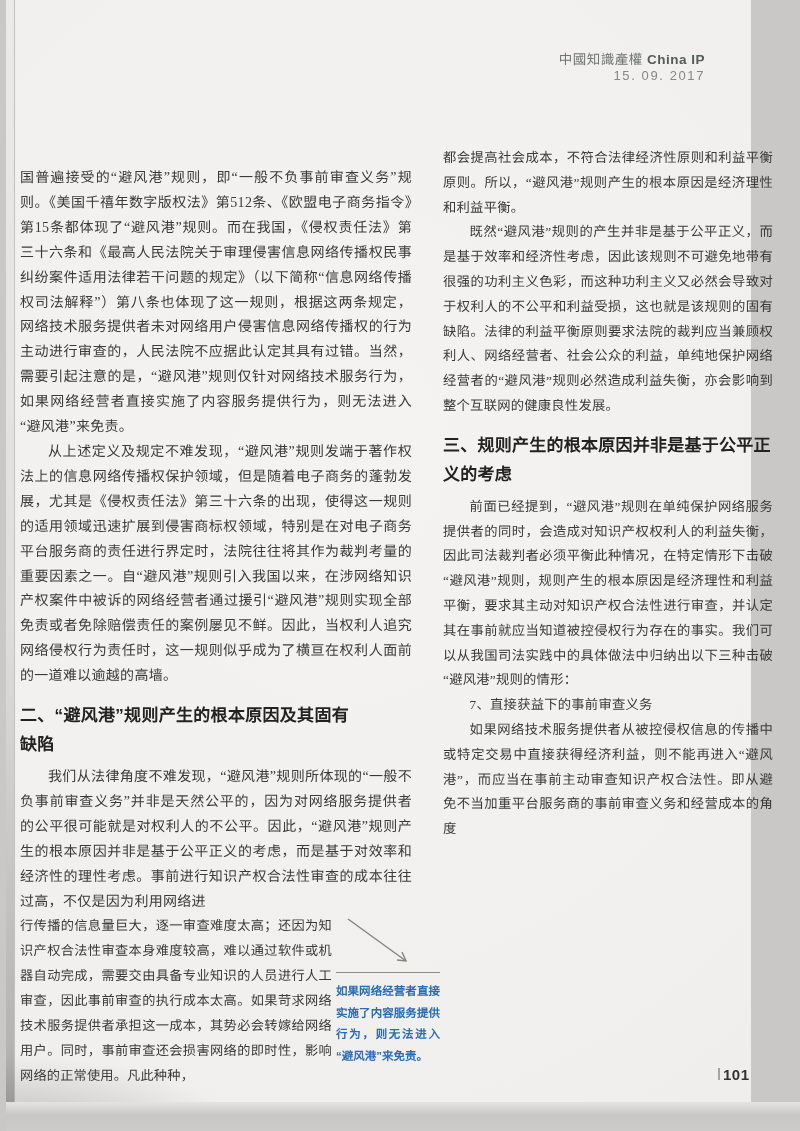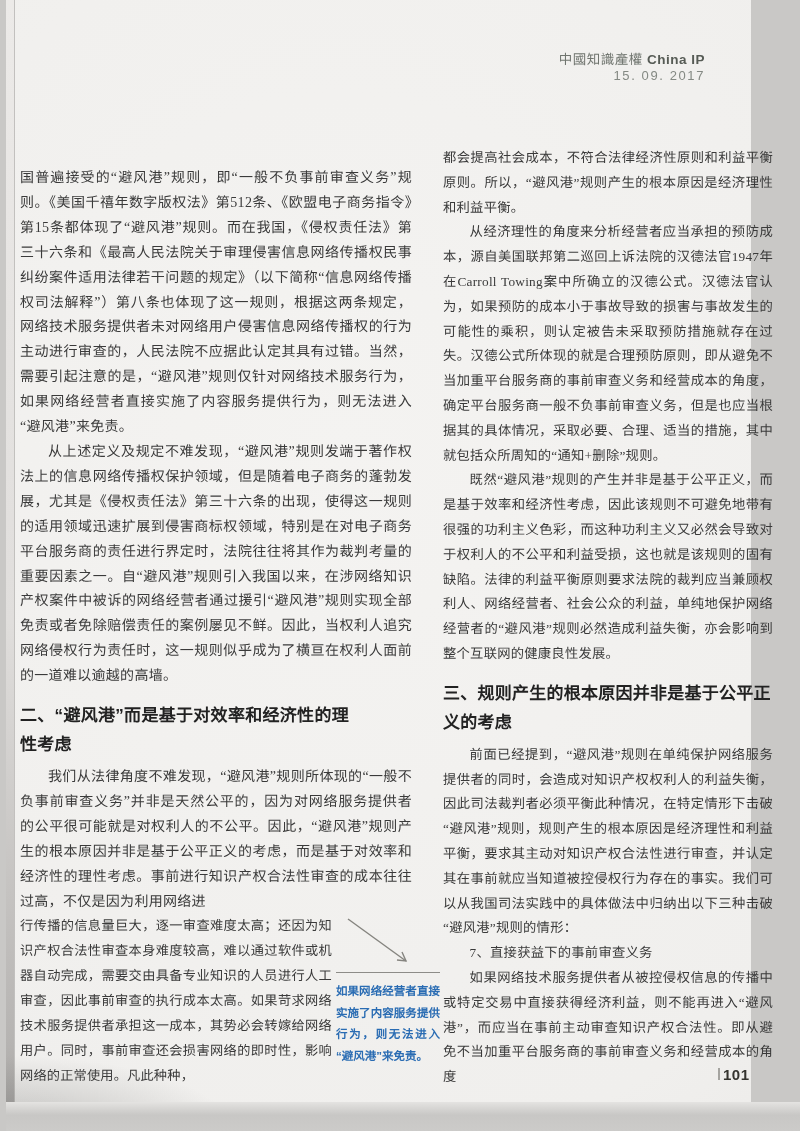--- a/index.html
+++ b/index.html
@@ -75,36 +75,35 @@
   <div class="edge-line"></div>
 
   <div class="header">
     <div class="brand"><span class="brand-cjk">中國知識產權</span> <span class="brand-en">China IP</span></div>
     <div class="hdr-date">15. 09. 2017</div>
   </div>
 
   <div class="col col-left">
     <p>国普遍接受的“避风港”规则，即“一般不负事前审查义务”规则。《美国千禧年数字版权法》第512条、《欧盟电子商务指令》第15条都体现了“避风港”规则。而在我国，《侵权责任法》第三十六条和《最高人民法院关于审理侵害信息网络传播权民事纠纷案件适用法律若干问题的规定》（以下简称“信息网络传播权司法解释”）第八条也体现了这一规则，根据这两条规定，网络技术服务提供者未对网络用户侵害信息网络传播权的行为主动进行审查的，人民法院不应据此认定其具有过错。当然，需要引起注意的是，“避风港”规则仅针对网络技术服务行为，如果网络经营者直接实施了内容服务提供行为，则无法进入“避风港”来免责。</p>
     <p class="indent">从上述定义及规定不难发现，“避风港”规则发端于著作权法上的信息网络传播权保护领域，但是随着电子商务的蓬勃发展，尤其是《侵权责任法》第三十六条的出现，使得这一规则的适用领域迅速扩展到侵害商标权领域，特别是在对电子商务平台服务商的责任进行界定时，法院往往将其作为裁判考量的重要因素之一。自“避风港”规则引入我国以来，在涉网络知识产权案件中被诉的网络经营者通过援引“避风港”规则实现全部免责或者免除赔偿责任的案例屡见不鲜。因此，当权利人追究网络侵权行为责任时，这一规则似乎成为了横亘在权利人面前的一道难以逾越的高墙。</p>
-    <h2 class="h h2w">二、“避风港”而是基于对效率和经济性的理性考虑</h2>
+    <h2 class="h h2w">二、“避风港”规则产生的根本原因及其固有缺陷</h2>
     <p class="indent">我们从法律角度不难发现，“避风港”规则所体现的“一般不负事前审查义务”并非是天然公平的，因为对网络服务提供者的公平很可能就是对权利人的不公平。因此，“避风港”规则产生的根本原因并非是基于公平正义的考虑，而是基于对效率和经济性的理性考虑。事前进行知识产权合法性审查的成本往往过高，不仅是因为利用网络进</p>
     <p class="narrow">行传播的信息量巨大，逐一审查难度太高；还因为知识产权合法性审查本身难度较高，难以通过软件或机器自动完成，需要交由具备专业知识的人员进行人工审查，因此事前审查的执行成本太高。如果苛求网络技术服务提供者承担这一成本，其势必会转嫁给网络用户。同时，事前审查还会损害网络的即时性，影响网络的正常使用。凡此种种，</p>
   </div>
 
   <div class="pullquote">
     <svg class="pq-arrow" width="96" height="50" viewBox="0 0 96 50">
       <line x1="8" y1="3" x2="66" y2="45" stroke="#85847f" stroke-width="1.4"></line>
       <polyline points="57,44 66,45 62,36" fill="none" stroke="#85847f" stroke-width="1.4"></polyline>
     </svg>
     <div class="pq-text">如果网络经营者直接实施了内容服务提供行为，则无法进入“避风港”来免责。</div>
   </div>
 
   <div class="col col-right">
     <p>都会提高社会成本，不符合法律经济性原则和利益平衡原则。所以，“避风港”规则产生的根本原因是经济理性和利益平衡。</p>
-    <p class="indent">从经济理性的角度来分析经营者应当承担的预防成本，源自美国联邦第二巡回上诉法院的汉德法官1947年在Carroll Towing案中所确立的汉德公式。汉德法官认为，如果预防的成本小于事故导致的损害与事故发生的可能性的乘积，则认定被告未采取预防措施就存在过失。汉德公式所体现的就是合理预防原则，即从避免不当加重平台服务商的事前审查义务和经营成本的角度，确定平台服务商一般不负事前审查义务，但是也应当根据其的具体情况，采取必要、合理、适当的措施，其中就包括众所周知的“通知+删除”规则。</p>
     <p class="indent">既然“避风港”规则的产生并非是基于公平正义，而是基于效率和经济性考虑，因此该规则不可避免地带有很强的功利主义色彩，而这种功利主义又必然会导致对于权利人的不公平和利益受损，这也就是该规则的固有缺陷。法律的利益平衡原则要求法院的裁判应当兼顾权利人、网络经营者、社会公众的利益，单纯地保护网络经营者的“避风港”规则必然造成利益失衡，亦会影响到整个互联网的健康良性发展。</p>
     <h2 class="h">三、规则产生的根本原因并非是基于公平正义的考虑</h2>
     <p class="indent">前面已经提到，“避风港”规则在单纯保护网络服务提供者的同时，会造成对知识产权权利人的利益失衡，因此司法裁判者必须平衡此种情况，在特定情形下击破“避风港”规则，规则产生的根本原因是经济理性和利益平衡，要求其主动对知识产权合法性进行审查，并认定其在事前就应当知道被控侵权行为存在的事实。我们可以从我国司法实践中的具体做法中归纳出以下三种击破“避风港”规则的情形：</p>
     <p class="indent">7、直接获益下的事前审查义务</p>
     <p class="indent">如果网络技术服务提供者从被控侵权信息的传播中或特定交易中直接获得经济利益，则不能再进入“避风港”，而应当在事前主动审查知识产权合法性。即从避免不当加重平台服务商的事前审查义务和经营成本的角度</p>
   </div>
 
   <div class="footer"><span class="bar"></span><span>101</span></div>
 
   <div class="corner-shade"></div>

